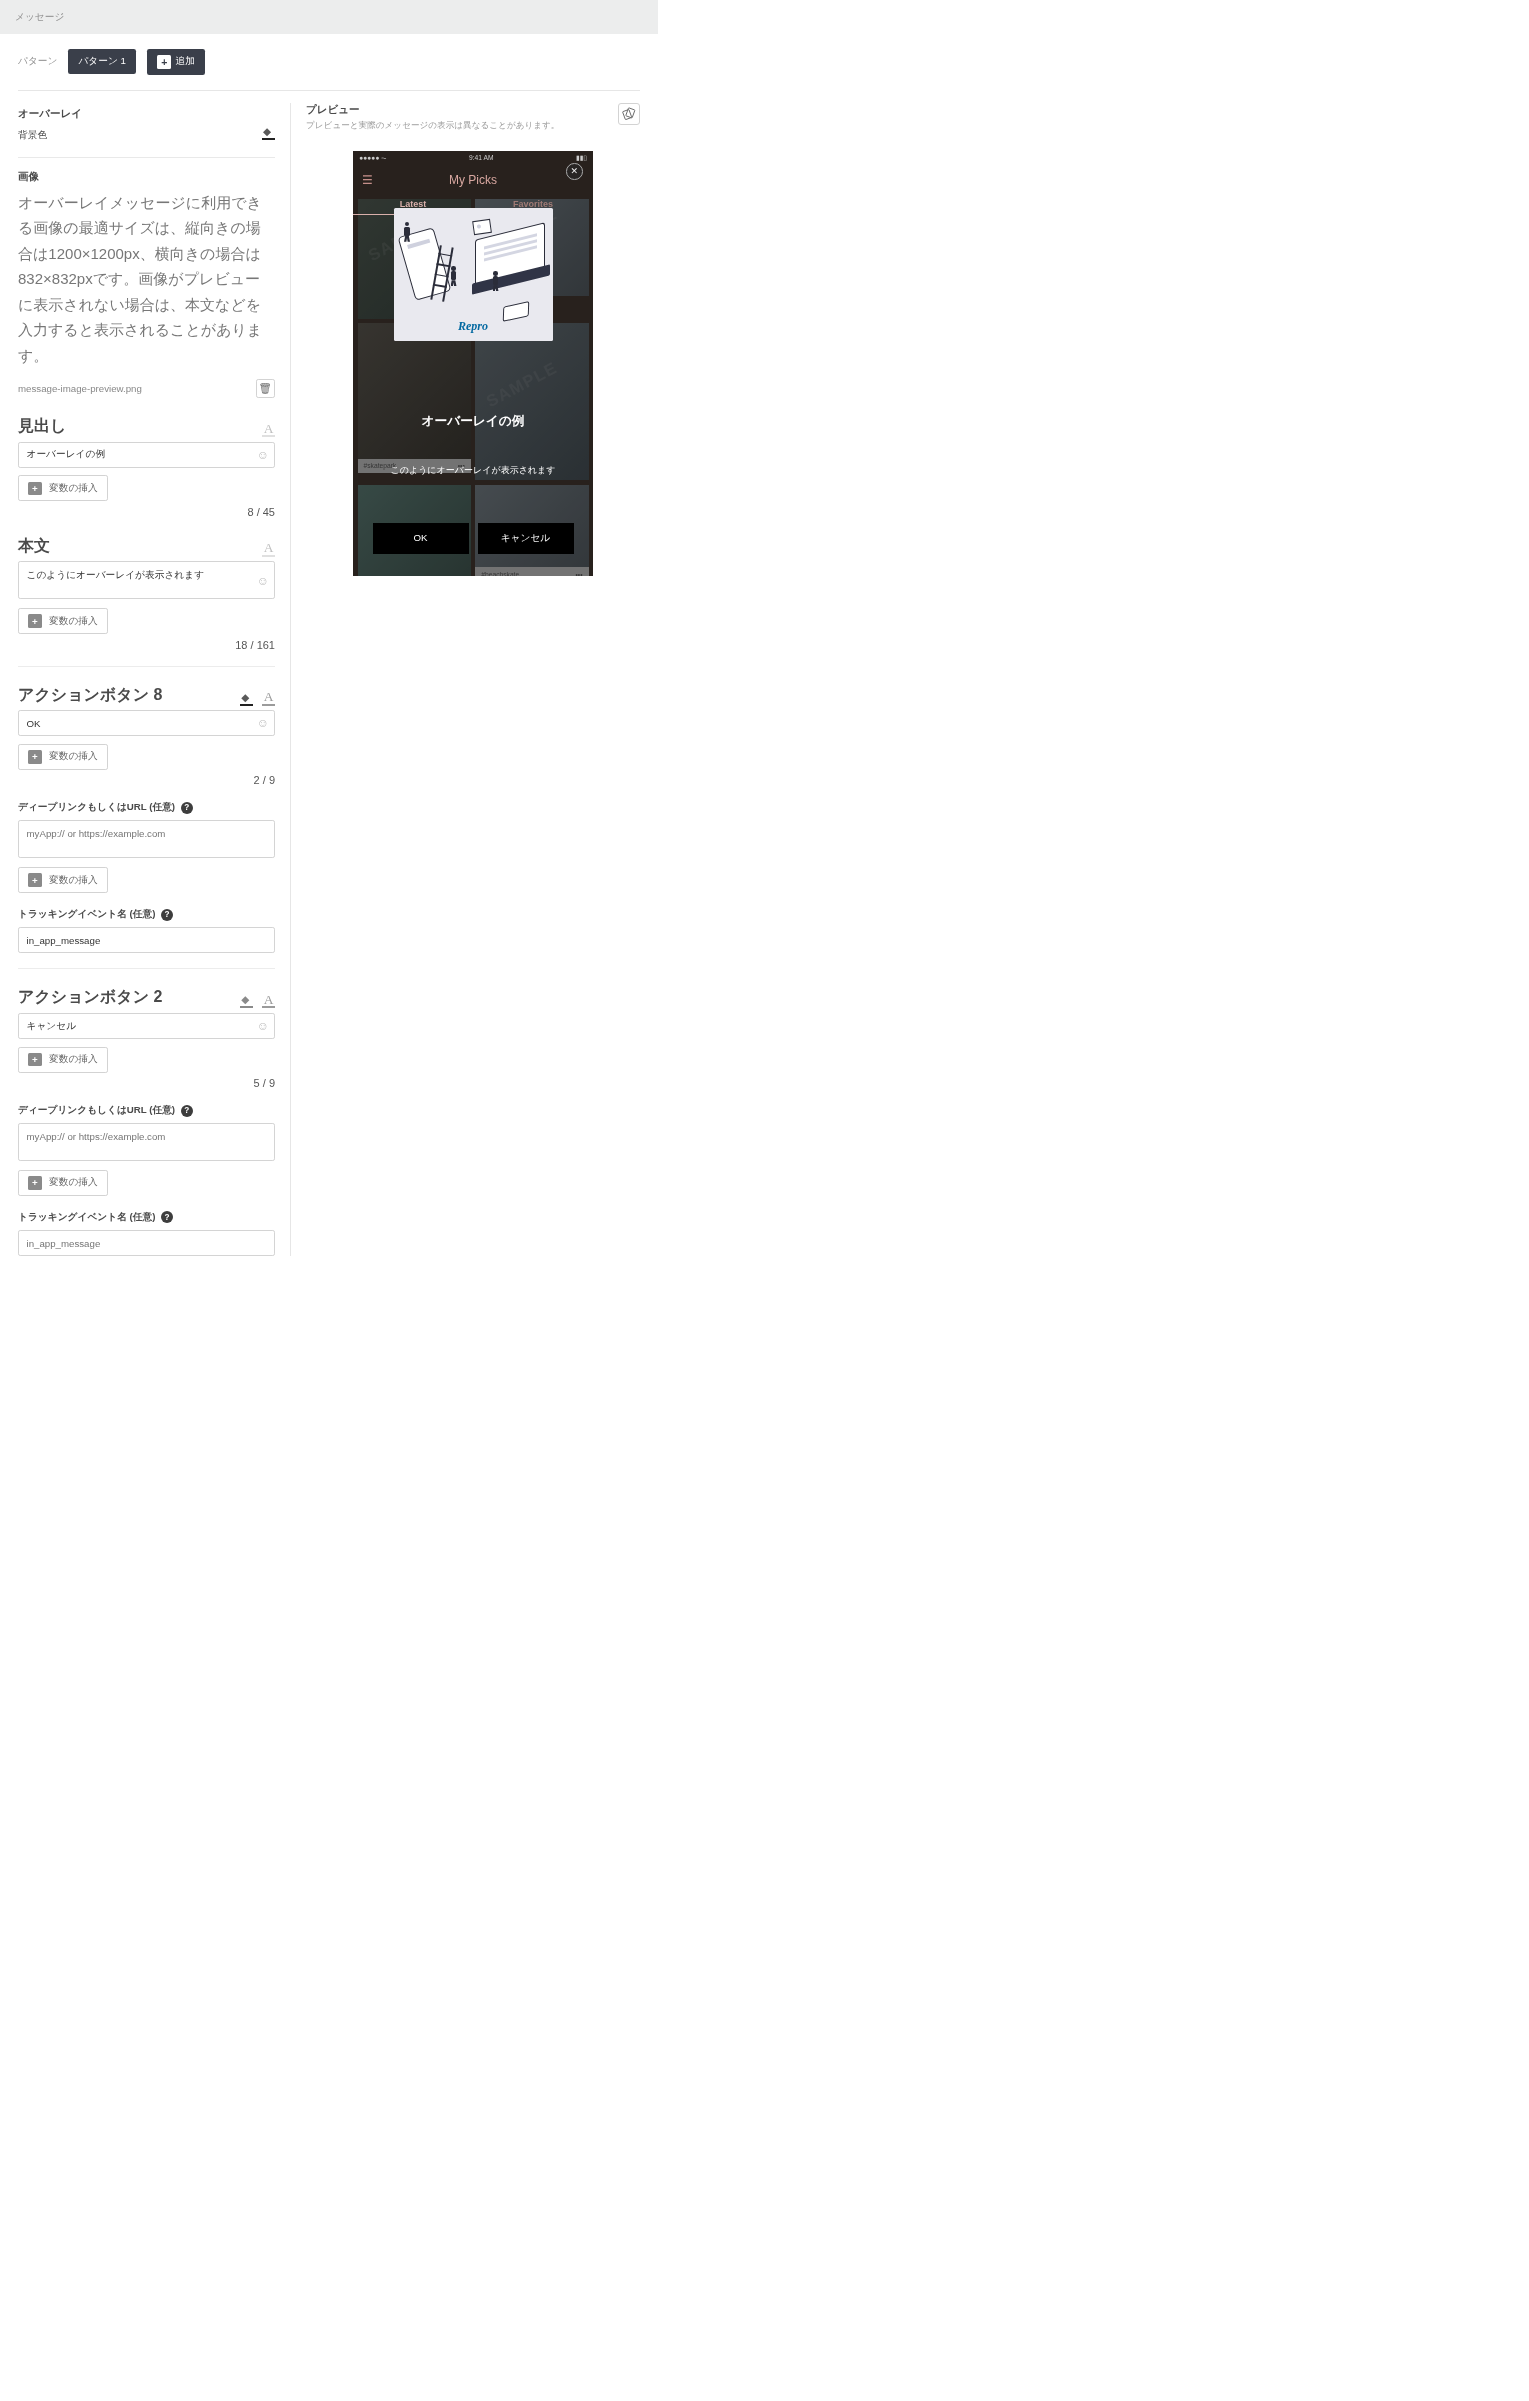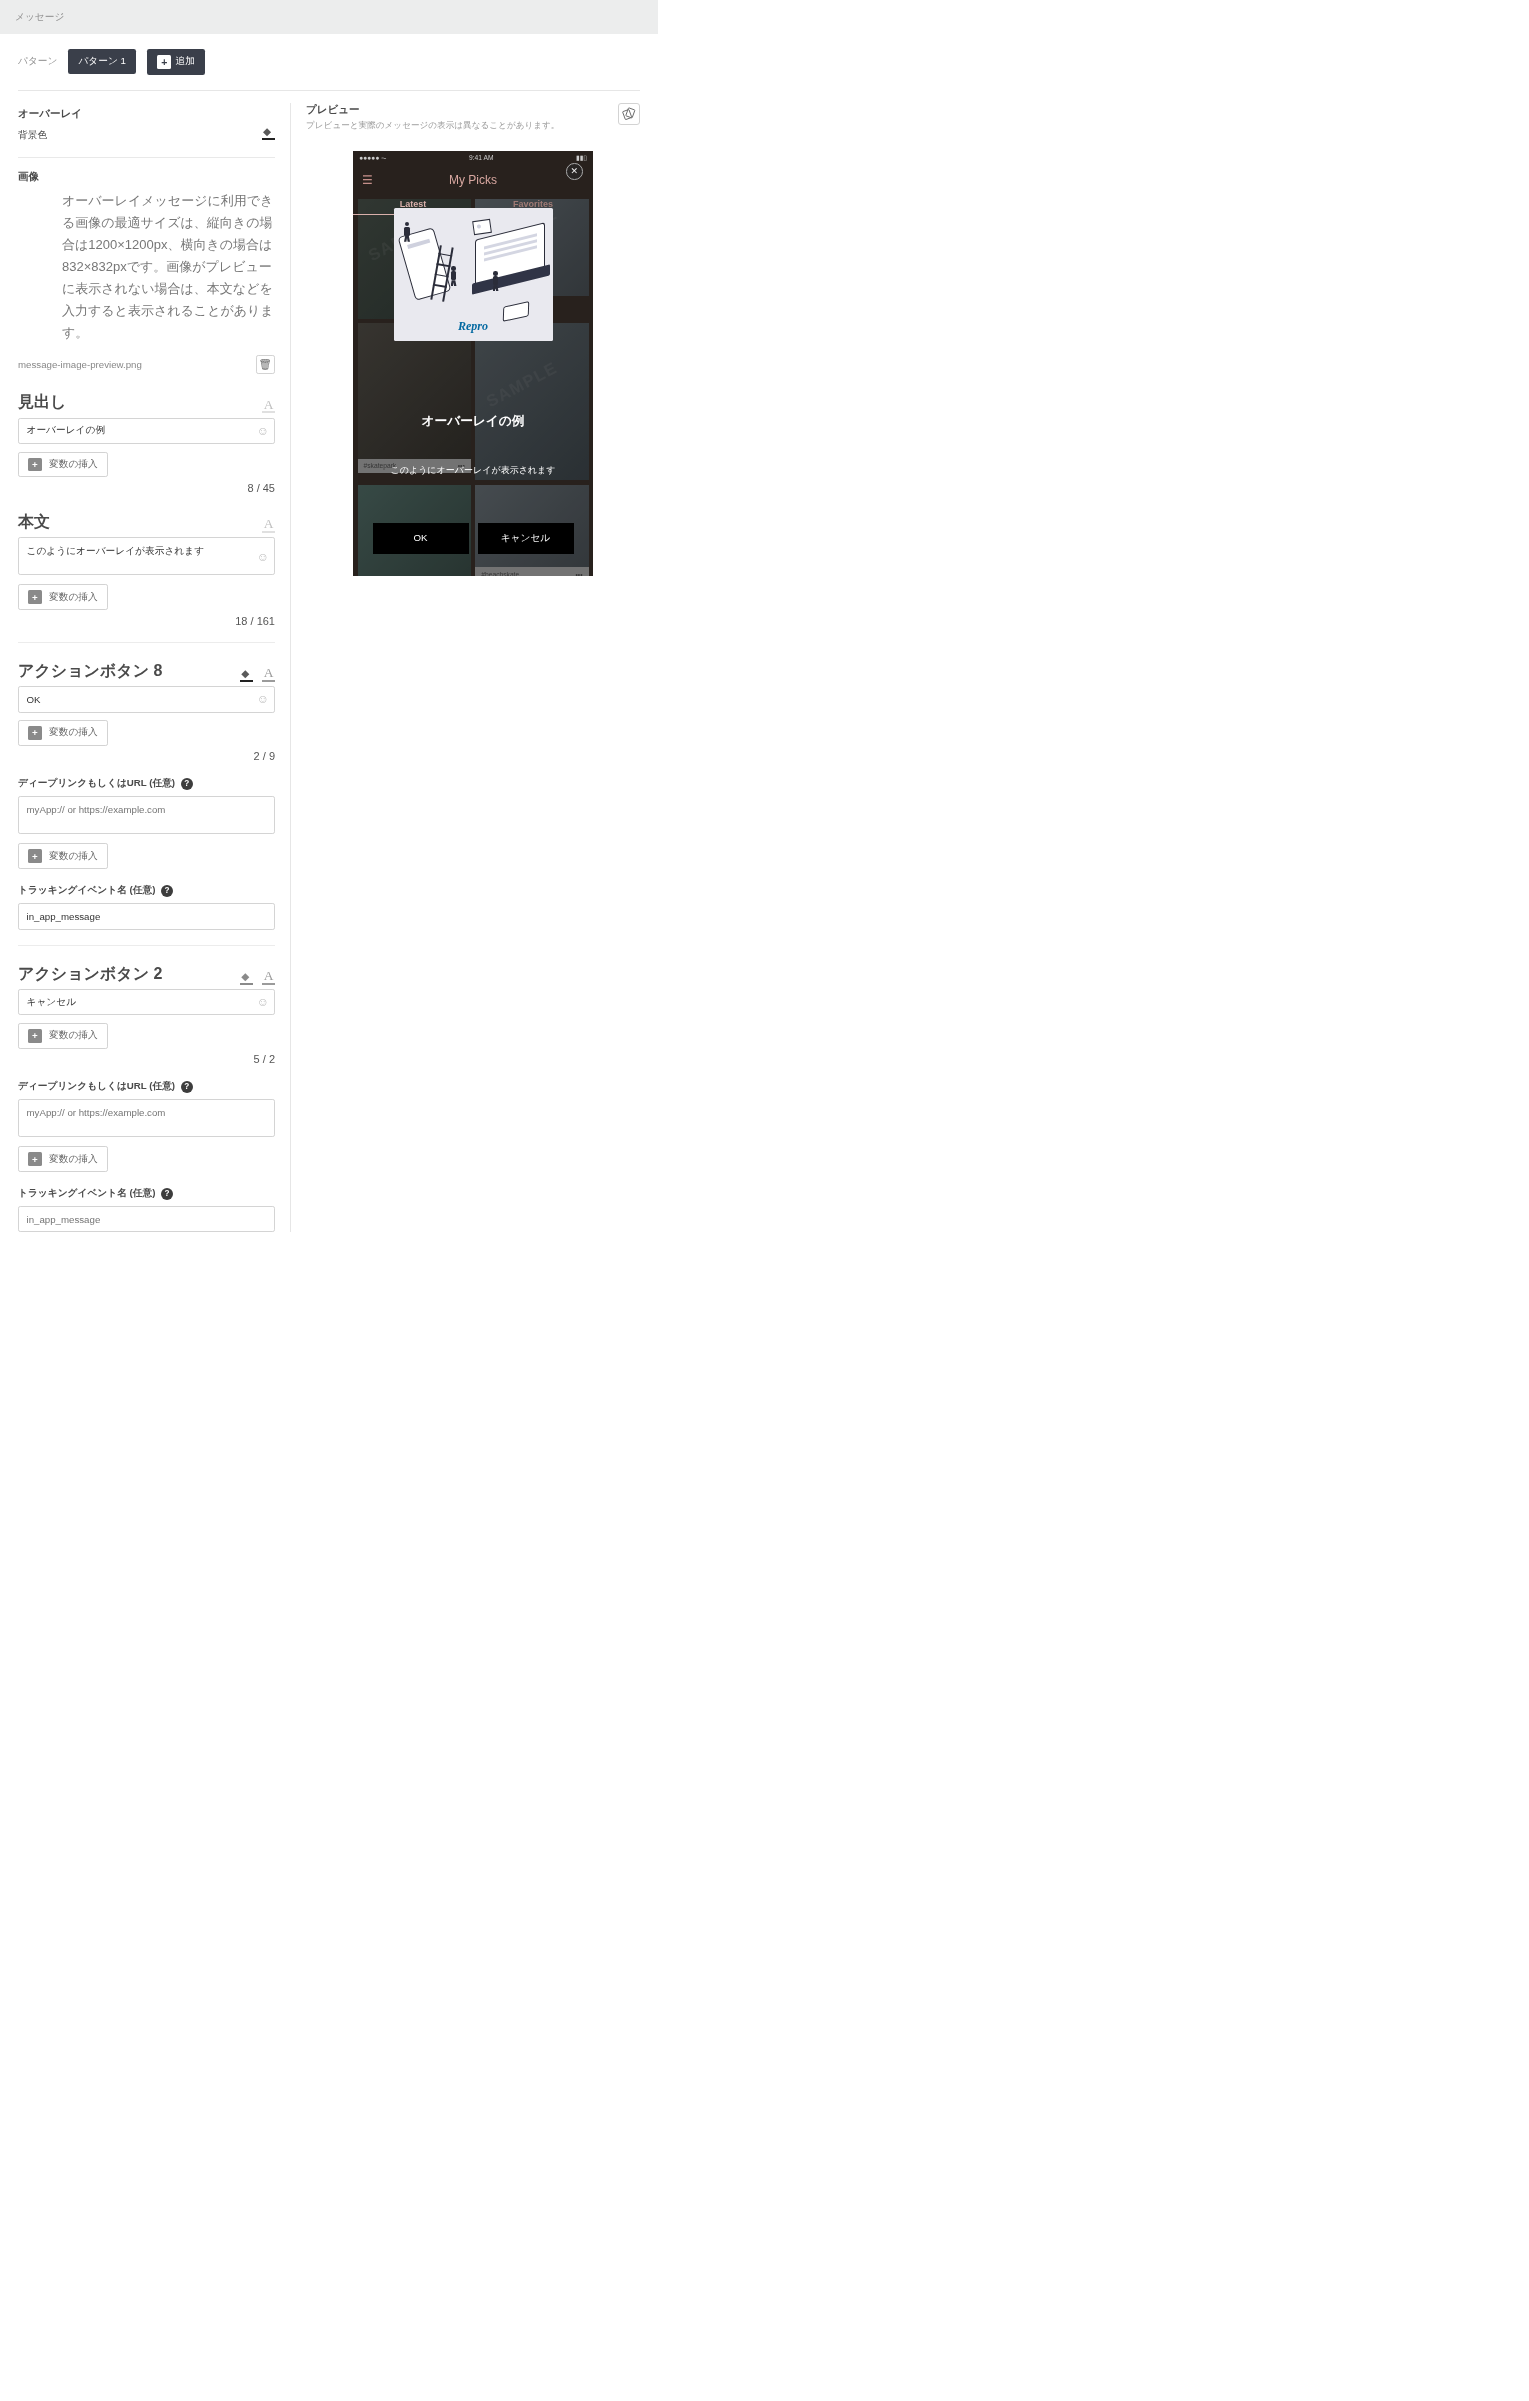--- a/index.html
+++ b/index.html
@@ -45,21 +45,21 @@
   }
   .two-col { display: flex; gap: 0; margin-top: 12px; }
   .left-col { width: 273px; padding-right: 15px; border-right: 0.7px solid #e6e6e6; }
   .right-col { flex: 1; padding-left: 15px; }
   .section-row {
     display: flex; justify-content: space-between; align-items: center;
     padding: 4.5px 0 7.5px;
   }
   .section-title { font-weight: 600; font-size: 10.5px; color: #4a4a4a; }
   .hr { border: none; border-top: 0.7px solid #e9e9e9; margin: 7.5px 0 12px; }
-  .desc { color: #777; font-size: 13px; line-height: 1.7; margin-bottom: 10.5px; margin-left: 44px; }
+  .desc { color: #777; font-size: 15px; line-height: 1.7; margin-bottom: 10.5px; }
   .file-row { display: flex; justify-content: space-between; align-items: center; margin-bottom: 4.5px; }
   .file-name { color: #888; font-size: 9.7px; }
   .file-del {
     width: 19.5px; height: 19.5px; border:0.7px solid #d3d3d3; border-radius:2.2px;
     display:inline-flex; align-items:center; justify-content:center; color:#666;
     cursor:pointer; background:#fff; font-size:10.5px;
   }
   .field-block { margin-top: 18px; }
   .field-head { display:flex; justify-content:space-between; align-items:flex-end; margin-bottom:4.5px; }
   .field-label { font-weight:600; color:#4a4a4a; font-size:16px; }
@@ -300,21 +300,21 @@
           <div class="input-wrap">
             <input class="txt" value="キャンセル" style="">
             <span class="emoji-in">☺</span>
           </div>
           <div style="margin-top:7.5px">
             <button class="btn btn-outline">
               <span class="plus-grey">+</span>
               <span>変数の挿入</span>
             </button>
           </div>
-          <div class="count">5 / 2</div>
+          <div class="count">5 / 9</div>
 
           <div class="field-block" style="margin-top:15px">
             <div class="field-label-sm" style="font-weight:600; margin-bottom:6px">
               <span>ディープリンクもしくはURL (任意)</span>
               <span class="help-q">?</span>
             </div>
             <textarea class="ta" rows="2" placeholder="myApp:// or https://example.com" style=""></textarea>
             <div style="margin-top:7.5px">
               <button class="btn btn-outline">
                 <span class="plus-grey">+</span>

